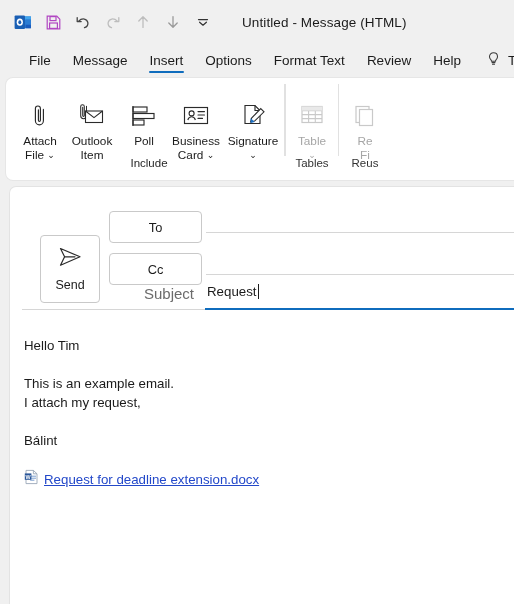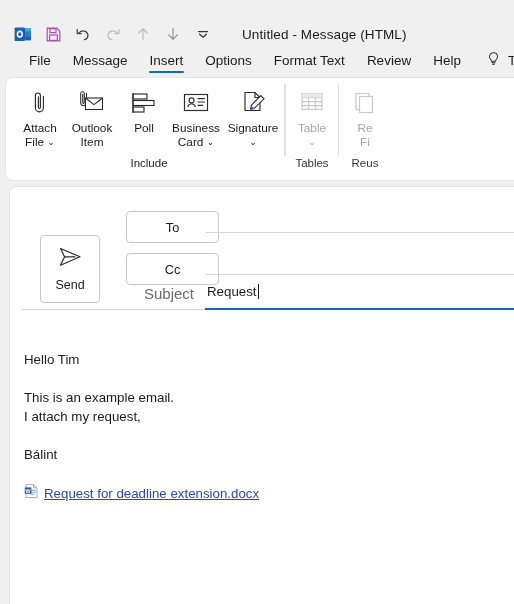--- a/index.html
+++ b/index.html
@@ -19,21 +19,21 @@
     position: relative;
     width: 514px;
     height: 604px;
     background: #f0f0f0;
     overflow: hidden;
   }
 
   
   .titlebar {
     position: absolute;
-    left: 0; top: 12px;
+    left: 0; top: 0;
     width: 514px; height: 44px;
     background: #f0f0f0;
     display: flex;
     align-items: center;
   }
   .qat {
     display: flex;
     align-items: center;
     gap: 0px;
     padding-left: 8px;
@@ -115,21 +115,21 @@
     display: flex;
     flex-direction: column;
     align-items: center;
     height: 100%;
     box-sizing: border-box;
   }
   .rgroup-items {
     display: flex;
     align-items: flex-start;
     height: 78px;
-    padding-top: 5px;
+    padding-top: 18px;
     box-sizing: border-box;
   }
   .rgroup-label {
     font-size: 11.5px;
     color: #282828;
     text-align: center;
     width: 100%;
     line-height: 14px;
   }
   .rgroup.dim .rgroup-label { color: #333; }
@@ -209,21 +209,20 @@
     border: 1px solid #c9c9c9;
     border-radius: 4px;
     background: #ffffff;
     font-size: 12.8px;
     color: #1b1b1b;
     display: flex;
     align-items: center;
     justify-content: center;
     cursor: pointer;
     box-sizing: border-box;
-    margin-left: 17px;
   }
   .recip-to { top: 24px; }
   .recip-cc { top: 66px; }
   .field-line {
     position: absolute;
     left: 196px;
     right: 0;
     height: 1px;
     background: #d6d6d6;
   }
@@ -284,21 +283,21 @@
     position: absolute;
     left: 9px; top: 328px;
     width: 512px;
     height: 276px;
     background: #ffffff;
     border-left: 1px solid #e3e3e3;
     box-sizing: border-box;
   }
   .body-text {
     position: absolute;
-    left: 14px; top: 22px;
+    left: 14px; top: 8px;
     right: 8px;
     font-size: 13.3px;
     line-height: 19px;
     color: #1b1b1b;
   }
   .body-text p {
     margin: 0;
   }
   .body-blank { height: 19px; }
   .attach-row {

